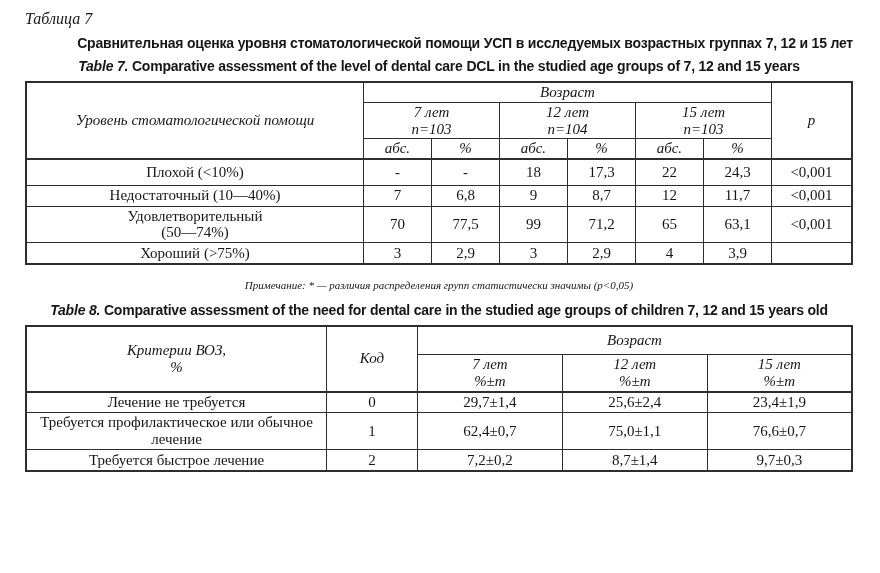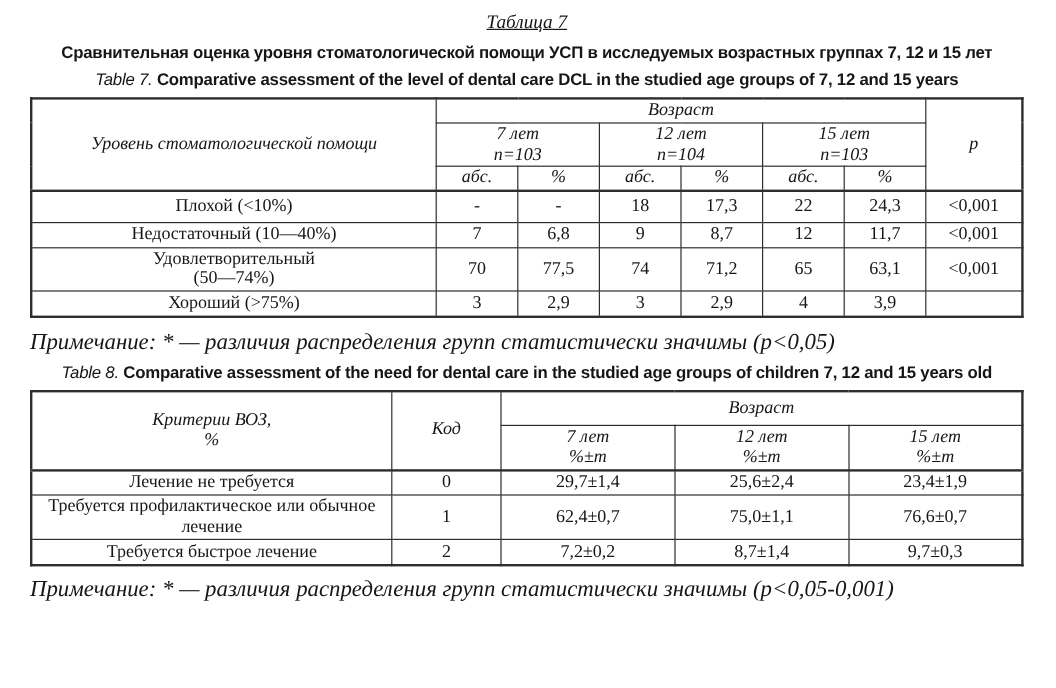--- a/index.html
+++ b/index.html
@@ -5,34 +5,34 @@
   html,body{margin:0;padding:0;}
   body{
     width:880px;height:573px;background:#ffffff;
     font-family:"Liberation Serif", serif;color:#161616;
     overflow:hidden;
   }
   .page{position:relative;width:880px;height:573px;background:#fff;}
   .content{padding:8px 25px 0 25px;width:828px;}
 
   .tab-caption{
-    text-align:center;font-style:italic;font-size:16px;height:18px;
-    line-height:18px;margin-top:2px;text-decoration:underline;
+    text-align:left;font-style:italic;font-size:16px;height:18px;
+    line-height:18px;margin-top:2px;
   }
   .title-ru{
-    text-align:center;font-family:"Liberation Sans", sans-serif;
+    text-align:right;font-family:"Liberation Sans", sans-serif;
     font-weight:700;font-size:14px;letter-spacing:-0.2px;
     margin-top:8px;line-height:15px;white-space:nowrap;
   }
   .title-en{
     text-align:center;font-family:"Liberation Sans", sans-serif;
     font-weight:700;font-size:14px;letter-spacing:-0.2px;
     margin-top:7px;line-height:16px;white-space:nowrap;
   }
-  .en-prefix{font-style:italic;font-weight:400;}
+  .en-prefix{font-style:italic;font-weight:700;}
 
   table{
     border-collapse:collapse;table-layout:fixed;width:828px;
     border:2px solid #2e2e2e;margin-top:7px;
   }
   th,td{
     border:1px solid #2e2e2e;text-align:center;vertical-align:middle;
     font-size:15px;line-height:1.12;padding:1px 3px;font-weight:normal;
   }
   thead{border-bottom:2px solid #2e2e2e;}
@@ -53,21 +53,21 @@
   
   #t8 .c1{width:293px}#t8 .c2{width:84px}#t8 .c3{width:150px}
   #t8 .c4{width:150px}#t8 .c5{width:151px}
   #t8 thead tr:nth-child(1){height:29px}
   #t8 thead tr:nth-child(2){height:33px}
   #t8 tbody tr:nth-child(1){height:21px}
   #t8 tbody tr:nth-child(2){height:36px}
   #t8 tbody tr:nth-child(3){height:22px}
 
   .note{
-    font-style:italic;font-size:19px;margin-top:11px;line-height:19px;
+    font-style:italic;font-size:11px;margin-top:11px;line-height:19px;text-align:center;
   }
   .note8{margin-top:10px;}
   .cap8{margin-top:12px;}
 </style>
 </head>
 <body>
 
 <div class="page">
   <div class="content">
 
@@ -118,21 +118,21 @@
           <td>8,7</td>
           <td>12</td>
           <td>11,7</td>
           <td>&lt;0,001</td>
         </tr>
         <tr>
           <td class="pre">Удовлетворительный
 (50—74%)</td>
           <td>70</td>
           <td>77,5</td>
-          <td>74</td>
+          <td>99</td>
           <td>71,2</td>
           <td>65</td>
           <td>63,1</td>
           <td>&lt;0,001</td>
         </tr>
         <tr>
           <td class="pre">Хороший (&gt;75%)</td>
           <td>3</td>
           <td>2,9</td>
           <td>3</td>
@@ -183,16 +183,15 @@
         <tr>
           <td>Требуется быстрое лечение</td>
           <td>2</td>
           <td>7,2±0,2</td>
           <td>8,7±1,4</td>
           <td>9,7±0,3</td>
         </tr>
       </tbody>
     </table>
 
-    <div class="note note8">Примечание: * — различия распределения групп статистически значимы (p&lt;0,05-0,001)</div>
 
   </div>
 </div>
 
 </body></html>

